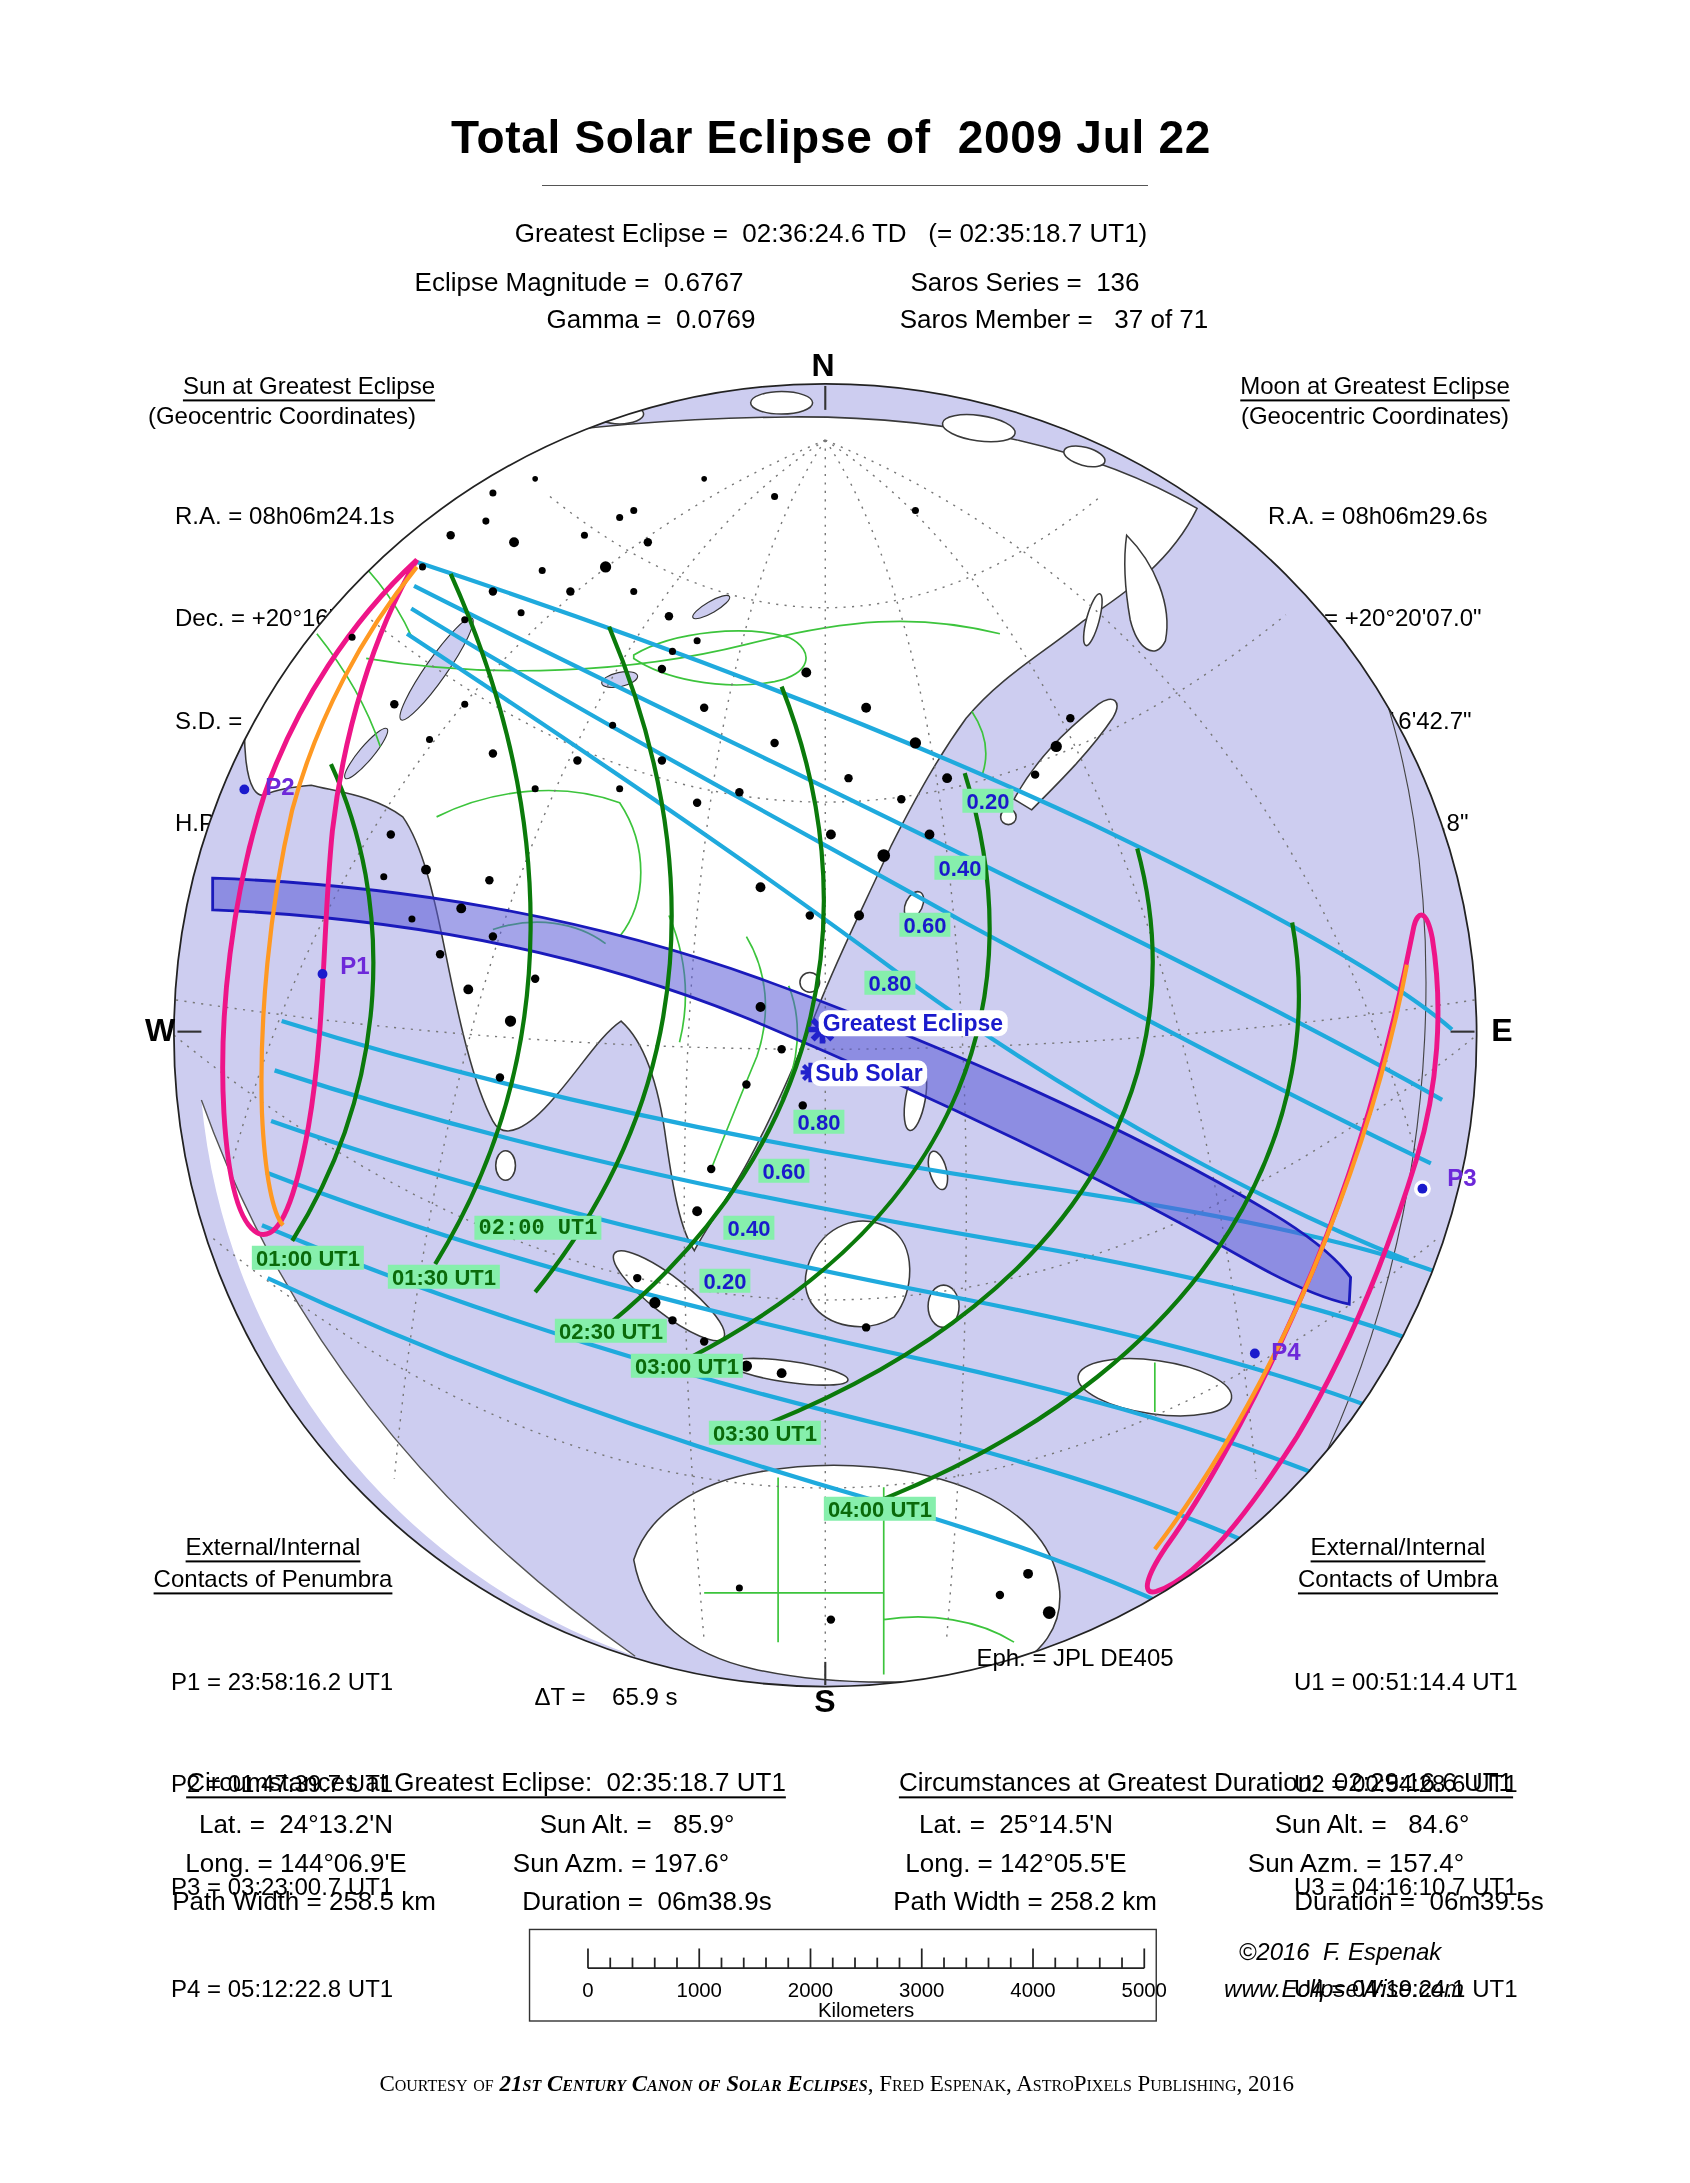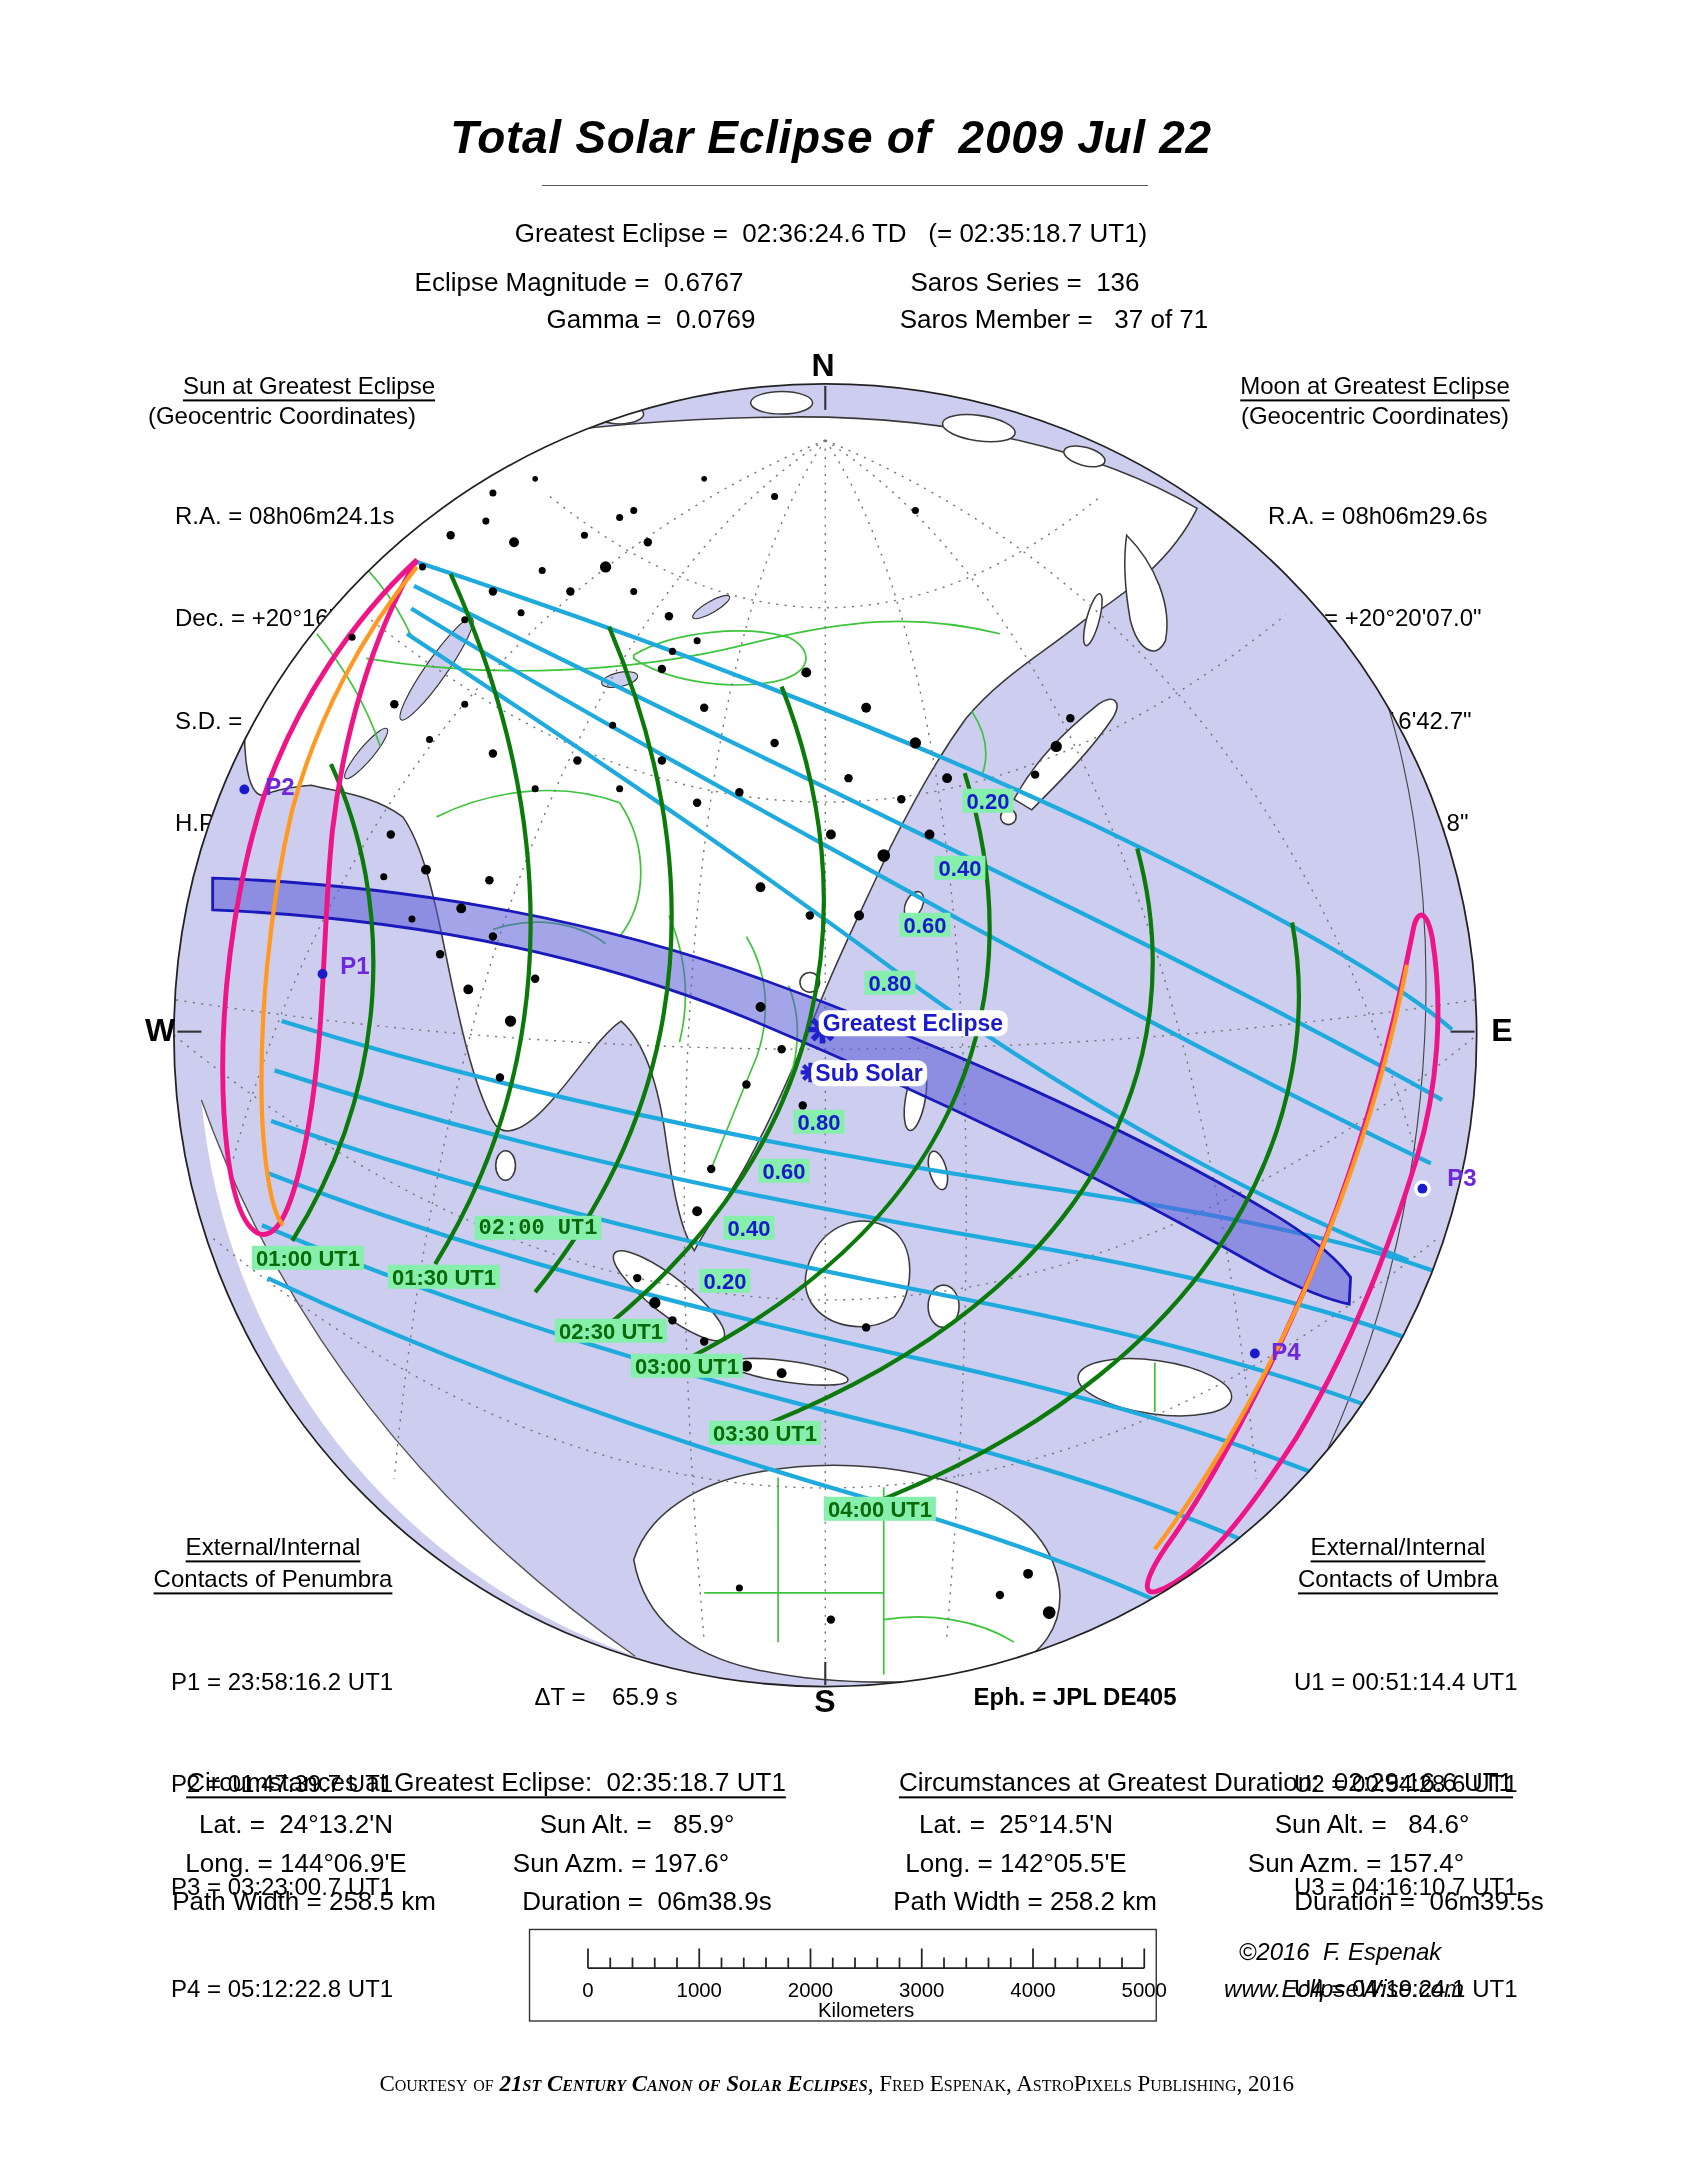--- a/index.html
+++ b/index.html
@@ -1,19 +1,19 @@
 <!DOCTYPE html>
 <html style="font-size:11.3px"><head>
 <meta charset="utf-8">
 <style>
   html,body{margin:0;padding:0;background:#ffffff;}
   body{width:1690px;height:2183px;position:relative;font-family:"Liberation Sans",sans-serif;color:#000;}
   .abs{position:absolute;}
   .lbl{position:absolute;transform:translate(-50%,-50%);white-space:pre;line-height:1.05;}
-  .ctr{text-align:right;font-style:italic;}
+  .ctr{text-align:right;}
   .title{font-size:46px;font-weight:bold;letter-spacing:0.7px;}
   .h36{font-size:26px;}
   .h34{font-size:24px;}
   .blk{font-size:24px;line-height:1.42;white-space:pre;}
   .und{text-decoration:underline;text-underline-offset:5px;}
   .maplbl{font-size:22px;font-weight:bold;background:#86efac;padding:0.7px 4.2px;z-index:30;}
   .utlbl{color:#0a6a0a;}
   .maglbl{color:#1a1acc;}
   .ptlbl{color:#6d28d9;font-size:24px;font-weight:bold;background:transparent;padding:0 2.1px;}
   .gelbl{color:#1a1acc;font-size:23px;font-weight:bold;background:#fff;padding:0.7px 4.2px;border-radius:9px;}
@@ -364,21 +364,21 @@
 <div class="lbl h34 und" style="left:1398px;top:1547px;">External/Internal</div>
 <div class="lbl h34 und" style="left:1398px;top:1579px;">Contacts of Umbra</div>
 <div class="abs blk" style="left:1294px;top:1597px;">
   <div>U1 = 00:51:14.4 UT1</div>
   <div>U2 = 00:54:28.6 UT1</div>
   <div>U3 = 04:16:10.7 UT1</div>
   <div>U4 = 04:19:24.1 UT1</div>
 </div>
 
 <div class="lbl h34" style="left:606px;top:1697px;">ΔT =    65.9 s</div>
-<div class="lbl h34" style="left:1075px;top:1697px;font-weight:bold;">Eph. = JPL DE405</div>
+<div class="lbl h34" style="left:1075px;top:1658px;">Eph. = JPL DE405</div>
 
 <div class="lbl h36 und" style="left:486px;top:1783px;">Circumstances at Greatest Eclipse:  02:35:18.7 UT1</div>
 <div class="lbl h36" style="left:296px;top:1825px;">Lat. =  24°13.2'N</div>
 <div class="lbl h36" style="left:637px;top:1825px;">Sun Alt. =   85.9°</div>
 <div class="lbl h36" style="left:296px;top:1864px;">Long. = 144°06.9'E</div>
 <div class="lbl h36" style="left:621px;top:1864px;">Sun Azm. = 197.6°</div>
 <div class="lbl h36" style="left:304px;top:1902px;">Path Width = 258.5 km</div>
 <div class="lbl h36" style="left:647px;top:1902px;">Duration =  06m38.9s</div>
 
 <div class="lbl h36 und" style="left:1206px;top:1783px;">Circumstances at Greatest Duration:  02:29:16.6 UT1</div>

